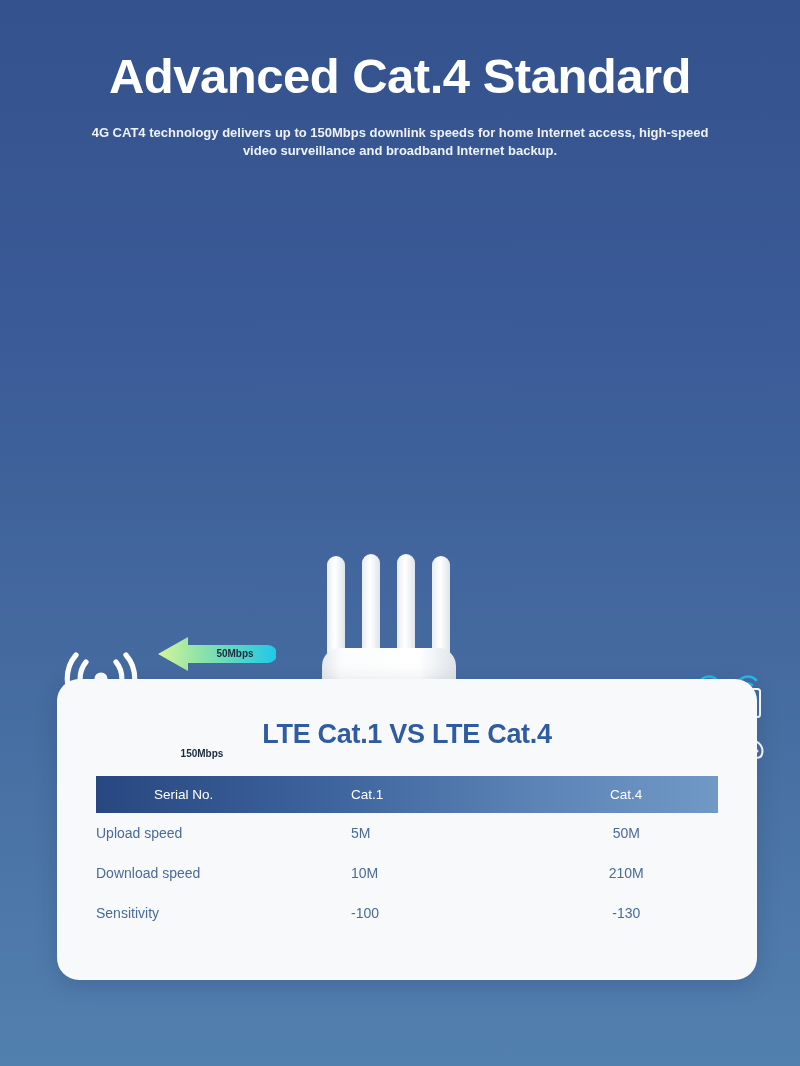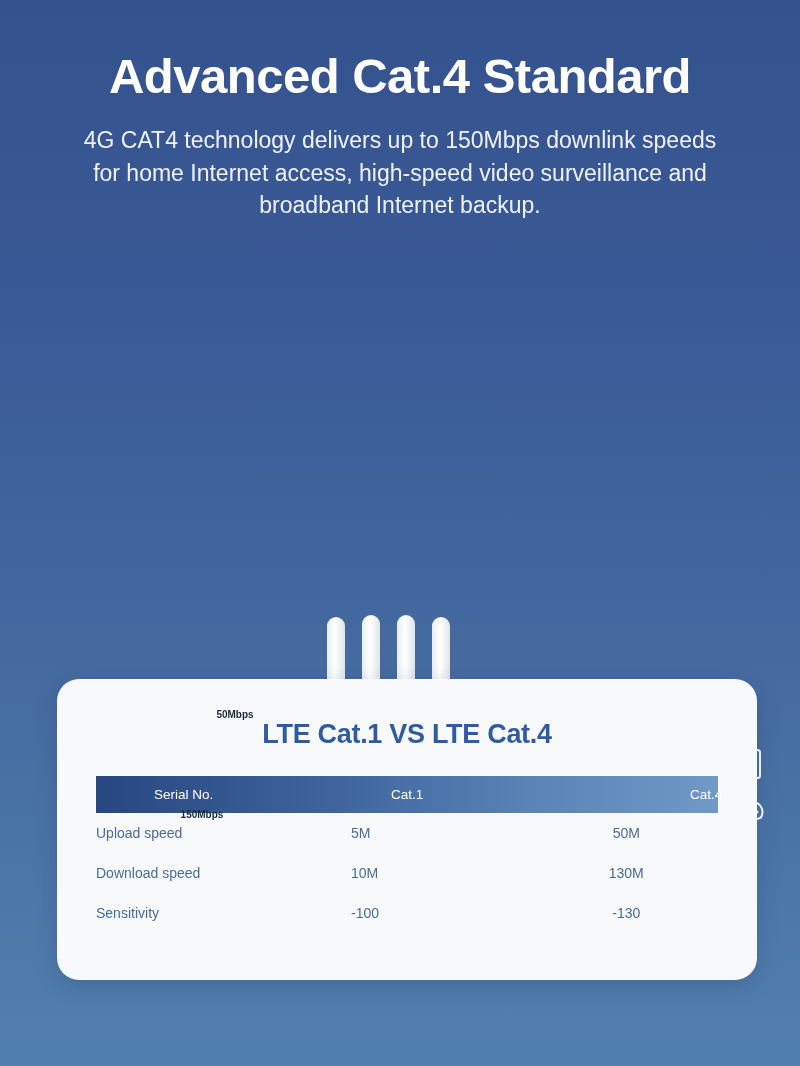--- a/index.html
+++ b/index.html
@@ -11,22 +11,22 @@
   }
   .page{position:relative;width:800px;height:1066px;}
 
   
   .header{padding-top:50px;text-align:center;}
   .title{
     color:#ffffff;font-size:49px;font-weight:700;letter-spacing:-0.5px;
     line-height:1.1;margin:0;
   }
   .subtitle{
-    color:#eef2f8;font-size:23px;line-height:1.42;margin:20px auto 0;
-    width:650px;font-weight:400;
+    color:#eef2f8;font-size:13px;line-height:1.42;margin:20px auto 0;
+    width:650px;font-weight:700;
   }
 
   
   .hero{position:relative;height:330px;margin-top:42px;}
 
   
   .tower{position:absolute;left:58px;top:437px;width:86px;height:108px;}
 
   
   .arrow-row{position:absolute;}
@@ -69,21 +69,21 @@
     box-shadow:0 6px 22px rgba(15,35,70,.18);
   }
   .card-title{
     text-align:center;color:#2f5ca0;font-size:27px;font-weight:700;
     padding-top:40px;letter-spacing:-0.3px;
   }
   .table{margin:26px 39px 0;}
   .trow{display:flex;align-items:center;}
   .thead{
     background:linear-gradient(90deg,#284780 0%,#3c619b 35%,#5b83b6 70%,#7099c6 100%);
-    height:37px;color:#ffffff;font-size:13.5px;gap:40px;
+    height:37px;color:#ffffff;font-size:13.5px;
   }
   .tbody-row{height:40px;color:#4a6b99;font-size:14px;}
   .c1{flex:0 0 41%;}
   .c2{flex:0 0 29.5%;}
   .c3{flex:0 0 29.5%;text-align:center;}
   .thead .c1{text-align:left;padding-left:58px;box-sizing:border-box;}
 </style>
 </head>
 <body>
 
@@ -259,21 +259,21 @@
 
       <div class="trow tbody-row">
         <div class="c1">Upload speed</div>
         <div class="c2">5M</div>
         <div class="c3">50M</div>
       </div>
 
       <div class="trow tbody-row">
         <div class="c1">Download speed</div>
         <div class="c2">10M</div>
-        <div class="c3">130M</div>
+        <div class="c3">210M</div>
       </div>
 
       <div class="trow tbody-row">
         <div class="c1">Sensitivity</div>
         <div class="c2">-100</div>
         <div class="c3">-130</div>
       </div>
     </div>
   </div>
 

